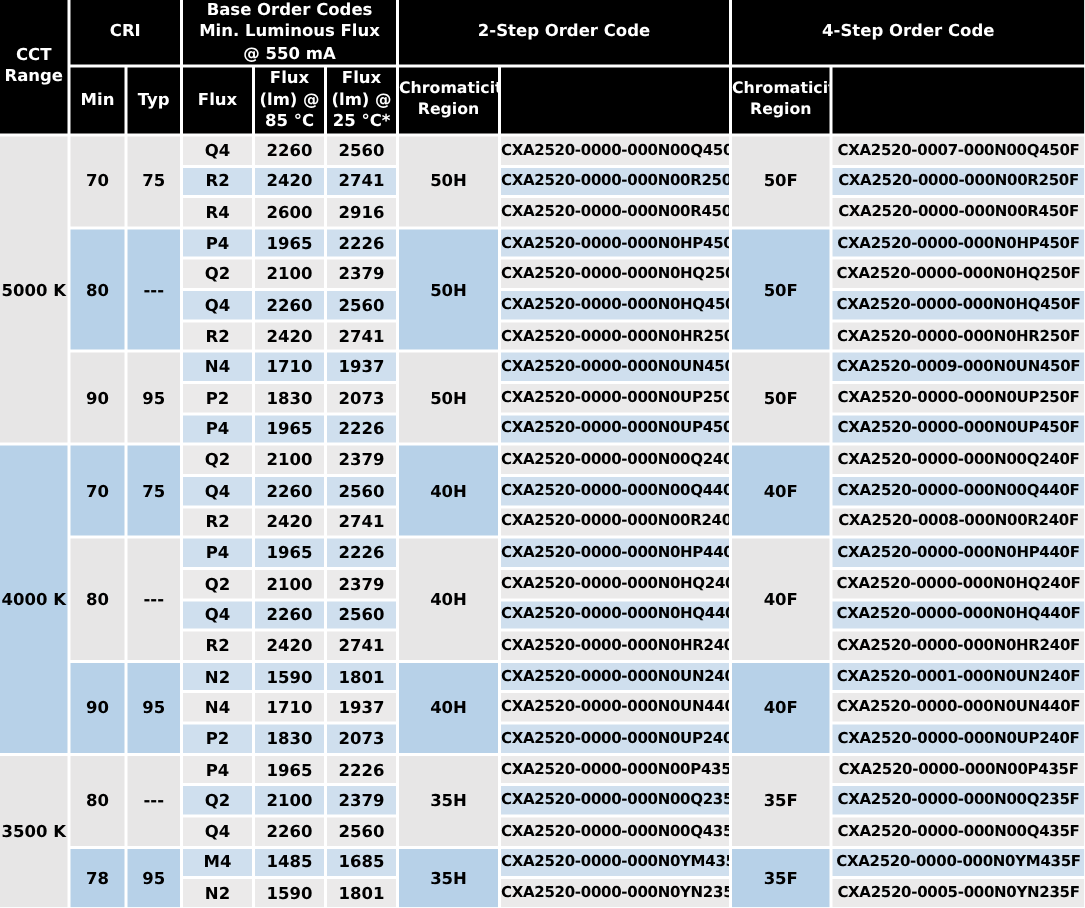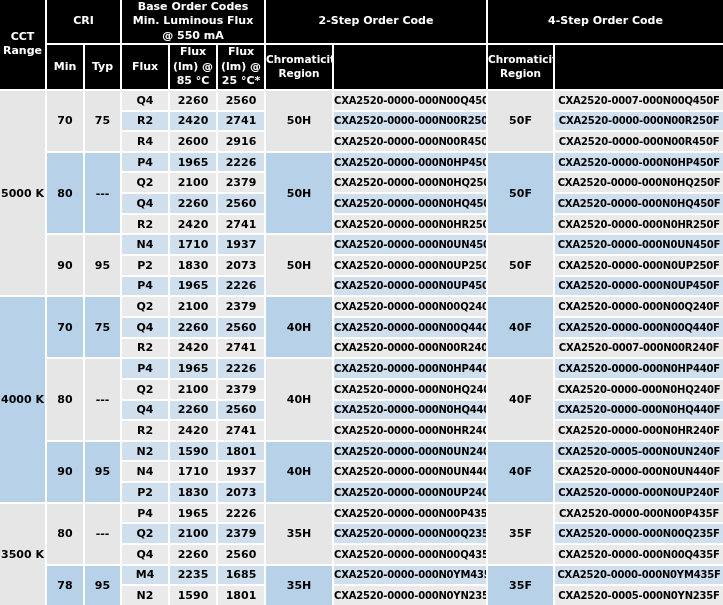--- a/index.html
+++ b/index.html
@@ -137,21 +137,21 @@
         </tr>
         <tr>
           <td class="g-gray" rowspan="3">90</td>
           <td class="g-gray" rowspan="3">95</td>
           <td class="r-blue">N4</td>
           <td class="r-blue">1710</td>
           <td class="r-blue">1937</td>
           <td class="g-gray" rowspan="3">50H</td>
           <td class="r-blue code">CXA2520-0000-000N0UN450H</td>
           <td class="g-gray" rowspan="3">50F</td>
-          <td class="r-blue code">CXA2520-0000-000N0UN450F</td>
+          <td class="r-blue code">CXA2520-0009-000N0UN450F</td>
         </tr>
         <tr>
           <td class="r-gray">P2</td>
           <td class="r-gray">1830</td>
           <td class="r-gray">2073</td>
           <td class="r-gray code">CXA2520-0000-000N0UP250H</td>
           <td class="r-gray code">CXA2520-0000-000N0UP250F</td>
         </tr>
         <tr>
           <td class="r-blue">P4</td>
@@ -177,21 +177,21 @@
           <td class="r-blue">2260</td>
           <td class="r-blue">2560</td>
           <td class="r-blue code">CXA2520-0000-000N00Q440H</td>
           <td class="r-blue code">CXA2520-0000-000N00Q440F</td>
         </tr>
         <tr>
           <td class="r-gray">R2</td>
           <td class="r-gray">2420</td>
           <td class="r-gray">2741</td>
           <td class="r-gray code">CXA2520-0000-000N00R240H</td>
-          <td class="r-gray code">CXA2520-0007-000N00R240F</td>
+          <td class="r-gray code">CXA2520-0008-000N00R240F</td>
         </tr>
         <tr>
           <td class="g-gray" rowspan="4">80</td>
           <td class="g-gray" rowspan="4">---</td>
           <td class="r-blue">P4</td>
           <td class="r-blue">1965</td>
           <td class="r-blue">2226</td>
           <td class="g-gray" rowspan="4">40H</td>
           <td class="r-blue code">CXA2520-0000-000N0HP440H</td>
           <td class="g-gray" rowspan="4">40F</td>
@@ -220,21 +220,21 @@
         </tr>
         <tr>
           <td class="g-blue" rowspan="3">90</td>
           <td class="g-blue" rowspan="3">95</td>
           <td class="r-blue">N2</td>
           <td class="r-blue">1590</td>
           <td class="r-blue">1801</td>
           <td class="g-blue" rowspan="3">40H</td>
           <td class="r-blue code">CXA2520-0000-000N0UN240H</td>
           <td class="g-blue" rowspan="3">40F</td>
-          <td class="r-blue code">CXA2520-0005-000N0UN240F</td>
+          <td class="r-blue code">CXA2520-0001-000N0UN240F</td>
         </tr>
         <tr>
           <td class="r-gray">N4</td>
           <td class="r-gray">1710</td>
           <td class="r-gray">1937</td>
           <td class="r-gray code">CXA2520-0000-000N0UN440H</td>
           <td class="r-gray code">CXA2520-0000-000N0UN440F</td>
         </tr>
         <tr>
           <td class="r-blue">P2</td>
@@ -266,21 +266,21 @@
           <td class="r-gray">Q4</td>
           <td class="r-gray">2260</td>
           <td class="r-gray">2560</td>
           <td class="r-gray code">CXA2520-0000-000N00Q435H</td>
           <td class="r-gray code">CXA2520-0000-000N00Q435F</td>
         </tr>
         <tr>
           <td class="g-blue" rowspan="2">78</td>
           <td class="g-blue" rowspan="2">95</td>
           <td class="r-blue">M4</td>
-          <td class="r-blue">2235</td>
+          <td class="r-blue">1485</td>
           <td class="r-blue">1685</td>
           <td class="g-blue" rowspan="2">35H</td>
           <td class="r-blue code">CXA2520-0000-000N0YM435h</td>
           <td class="g-blue" rowspan="2">35F</td>
           <td class="r-blue code">CXA2520-0000-000N0YM435F</td>
         </tr>
         <tr>
           <td class="r-gray">N2</td>
           <td class="r-gray">1590</td>
           <td class="r-gray">1801</td>

